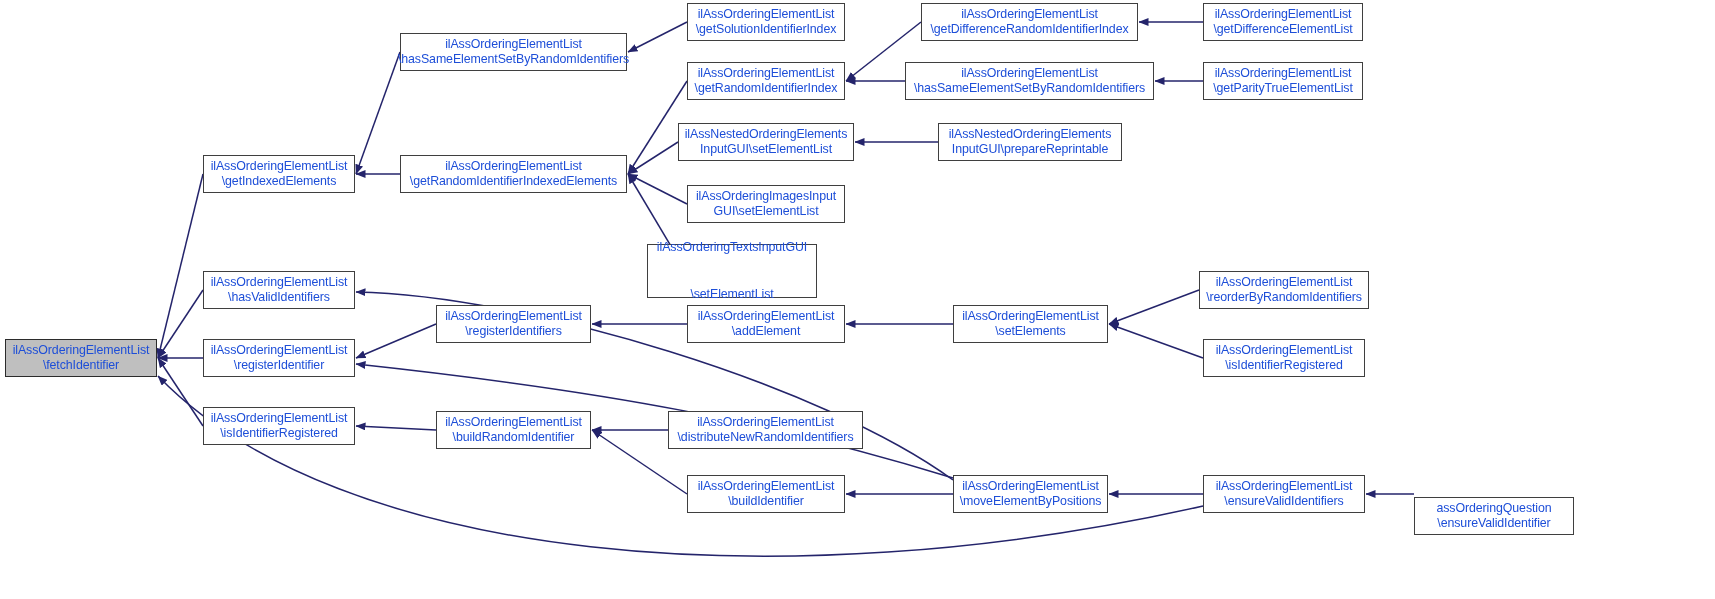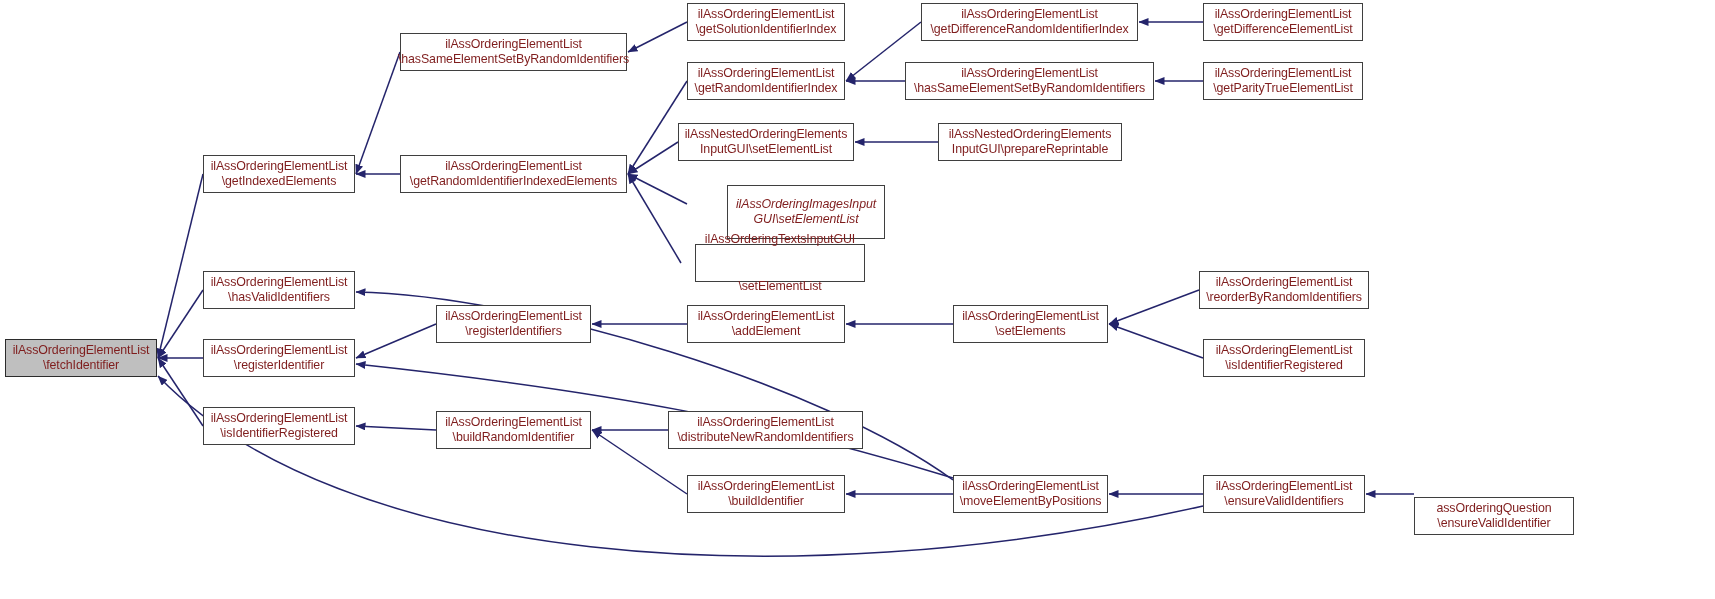--- a/index.html
+++ b/index.html
@@ -14,21 +14,21 @@
   .node{
     position:absolute;
     box-sizing:border-box;
     border:1px solid #3f3f3f;
     background:#ffffff;
     display:flex;
     flex-direction:column;
     align-items:center;
     justify-content:center;
     text-align:left;
-    color:#7f1d1d;
+    color:#1d4ed8;
     font-size:12.4px;
     line-height:14.6px;
     letter-spacing:-0.1px;
     white-space:nowrap;
   }
   .node.root{
     background:#bfbfbf;
     border:1px solid #2b2b2b;
   }
   .node .l1,.node .l2{display:block;}
@@ -118,25 +118,25 @@
         <span class="l2">\getSolutionIdentifierIndex</span>
       </div>
       <div class="node" style="left: 687px; top: 62px; width: 158px; height: 38px;">
         <span class="l1">ilAssOrderingElementList</span>
         <span class="l2">\getRandomIdentifierIndex</span>
       </div>
       <div class="node" style="left: 678px; top: 123px; width: 176px; height: 38px;">
         <span class="l1">ilAssNestedOrderingElements</span>
         <span class="l2">InputGUI\setElementList</span>
       </div>
-      <div class="node" style="left: 727px; top: 185px; width: 158px; height: 54px; font-style: italic;">
+      <div class="node" style="left: 687px; top: 185px; width: 158px; height: 38px;">
         <span class="l1">ilAssOrderingImagesInput</span>
         <span class="l2">GUI\setElementList</span>
       </div>
-      <div class="node" style="left: 695px; top: 244px; width: 170px; height: 38px; gap: 32px;">
+      <div class="node" style="left: 647px; top: 244px; width: 170px; height: 54px; gap: 32px;">
         <span class="l1">ilAssOrderingTextsInputGUI</span>
         <span class="l2">\setElementList</span>
       </div>
       <div class="node" style="left: 687px; top: 305px; width: 158px; height: 38px;">
         <span class="l1">ilAssOrderingElementList</span>
         <span class="l2">\addElement</span>
       </div>
       <div class="node" style="left: 668px; top: 411px; width: 195px; height: 38px;">
         <span class="l1">ilAssOrderingElementList</span>
         <span class="l2">\distributeNewRandomIdentifiers</span>

